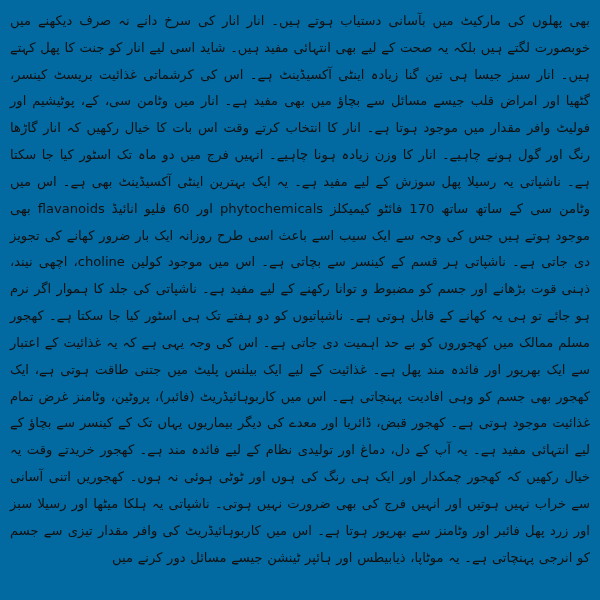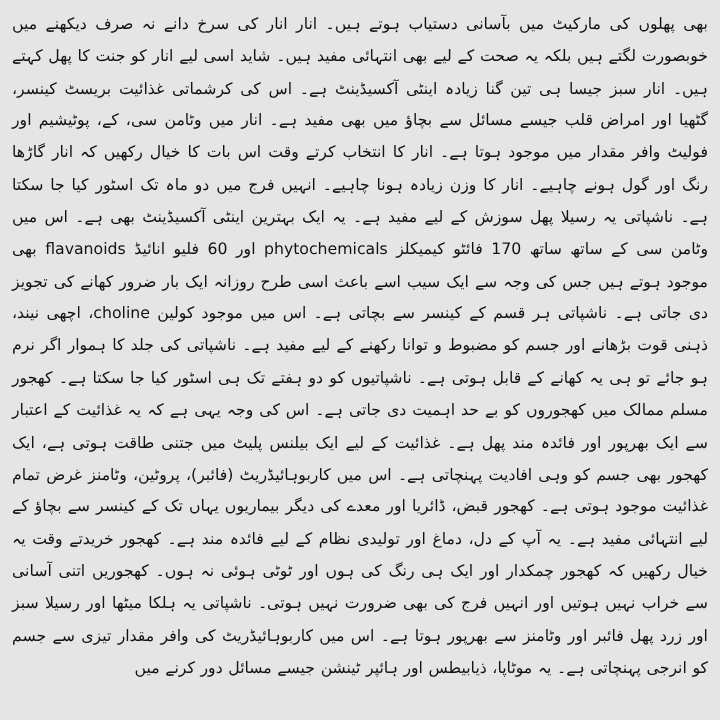--- a/index.html
+++ b/index.html
@@ -10,21 +10,21 @@
   body {
     width: 600px;
     height: 600px;
     overflow: hidden;
     font-family: "DejaVu Sans", sans-serif;
   }
   .page {
     position: relative;
     width: 600px;
     height: 600px;
-    background: #e5e5e5;
+    background: #0369a1;
     box-sizing: border-box;
     padding: 8px 10px 6px 10px;
   }
   .article {
     direction: rtl;
     text-align: justify;
     text-align-last: justify;
     unicode-bidi: embed;
     font-family: "DejaVu Sans", sans-serif;
     font-size: 13.1px;

